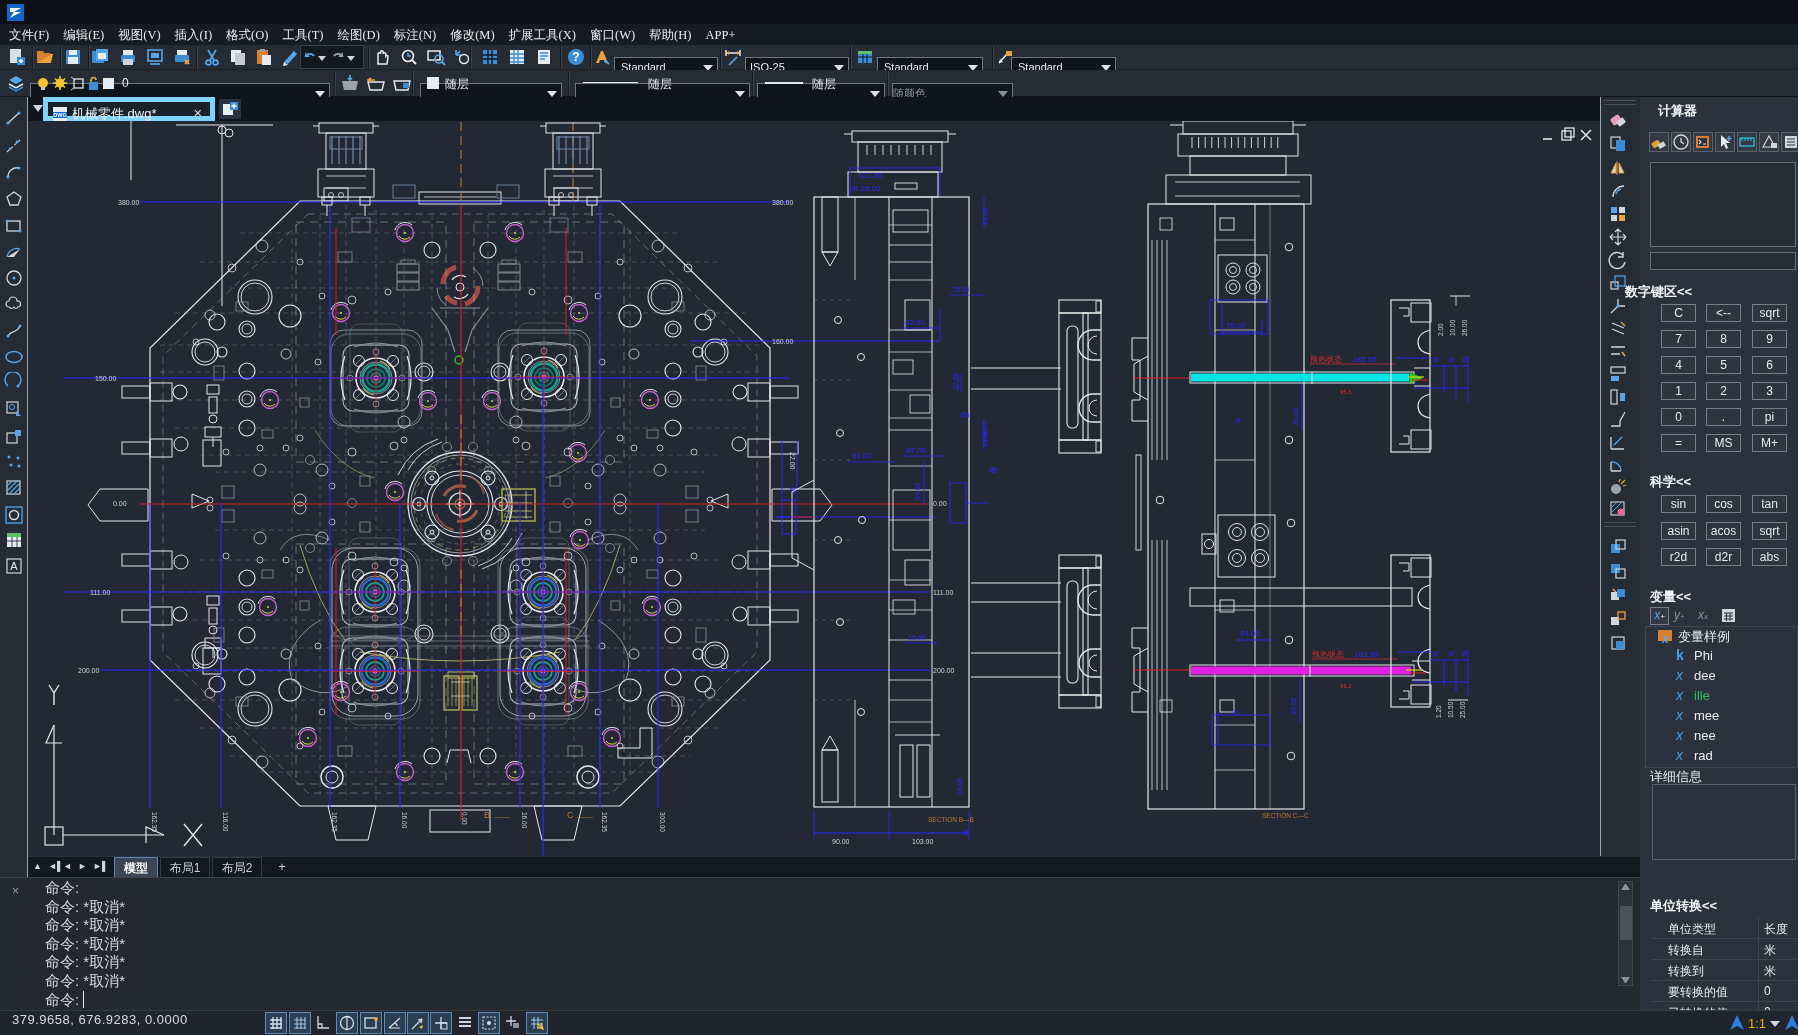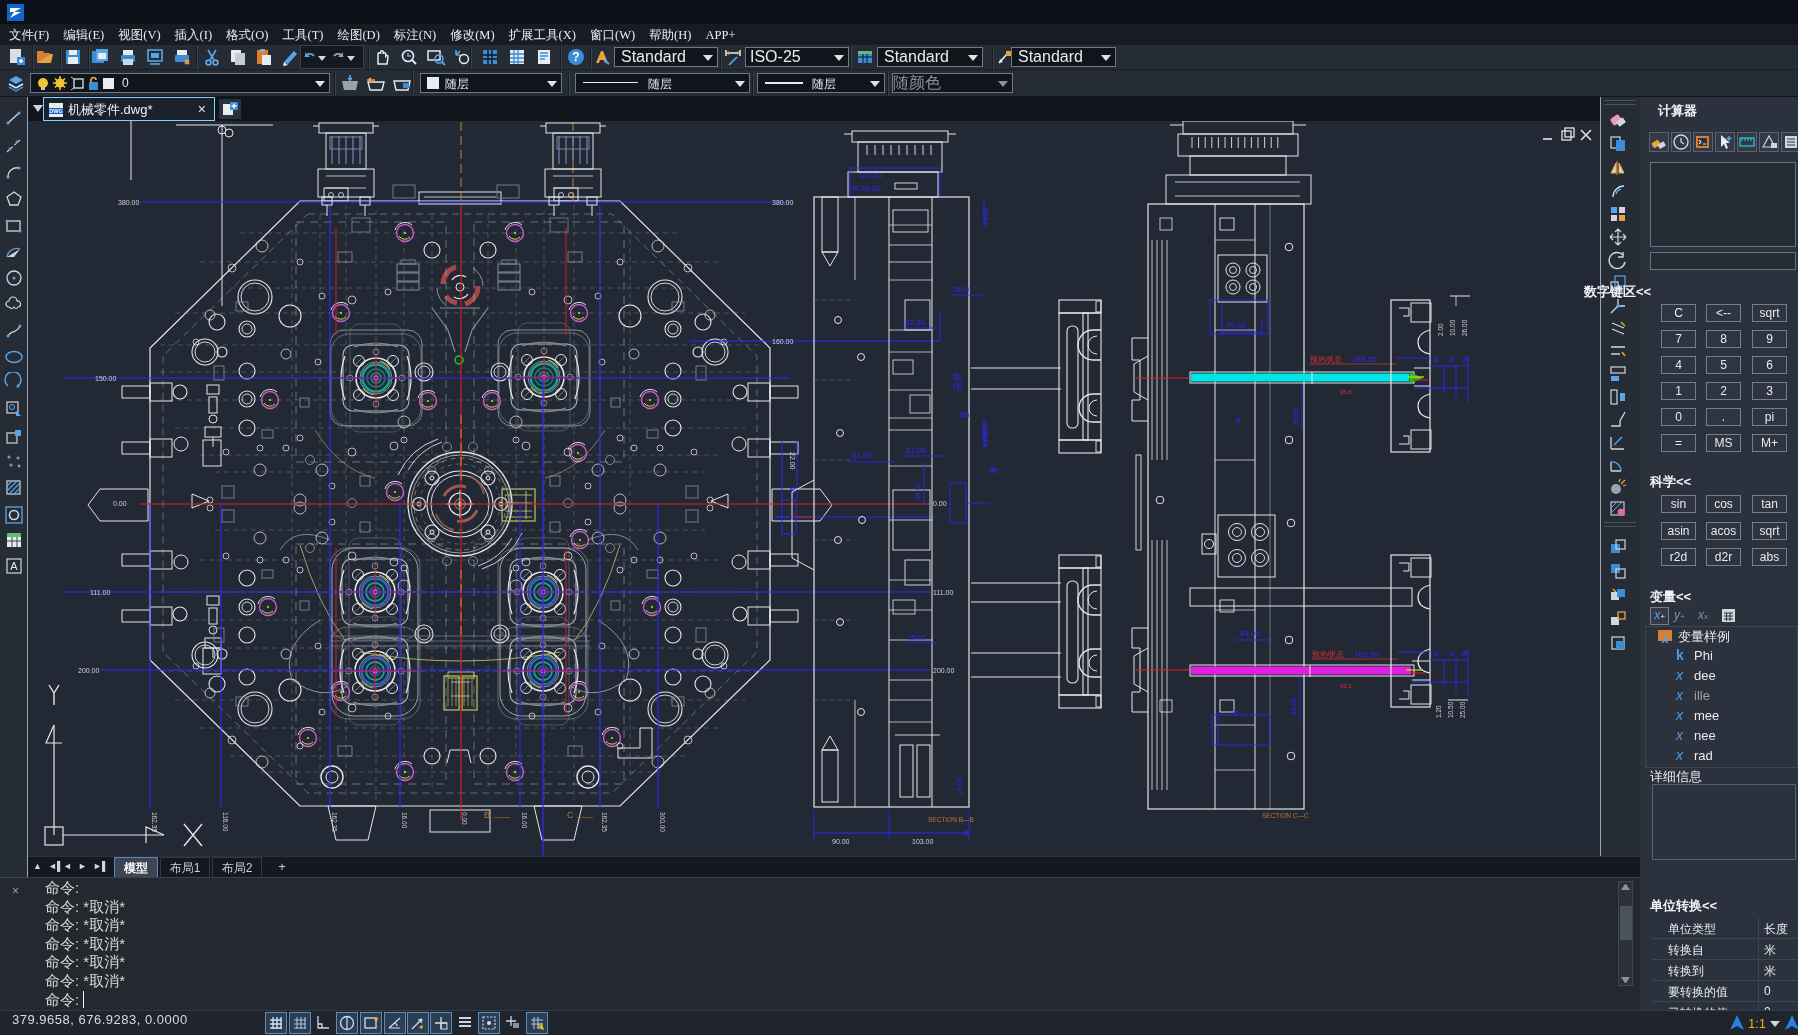--- a/index.html
+++ b/index.html
@@ -3,21 +3,21 @@
 *{margin:0;padding:0;box-sizing:border-box;font-family:'Liberation Sans',sans-serif;}
 html,body{width:1798px;height:1035px;overflow:hidden;background:#20252d;}
 .abs{position:absolute;}
 #titlebar{left:0;top:0;width:1798px;height:24px;background:#0c1016;color:#dfe3e8;font-size:13px;line-height:24px;}
 #menubar{left:0;top:24px;width:1798px;height:21px;background:#171c23;color:#e8ecf0;font-size:13px;line-height:21px;}
 .menuitem{display:inline-block;padding:0 7px;font-size:12.5px;font-family:Liberation Serif, serif;}
 #tb1{left:0;top:45px;width:1798px;height:25px;background:#262c36;border-bottom:1px solid #1a1f26;}
 #tb2{left:0;top:70px;width:1798px;height:27px;background:#262c36;border-bottom:1px solid #12161c;}
 .ticon{position:absolute;width:20px;height:20px;}
 .sep{position:absolute;width:2px;background:#171b22;border-right:1px solid #3a424e;}
-.combo{position:absolute;height:20px;background:#10151c;border:1px solid #707784;color:#e8ecf0;font-size:16px;line-height:18px;}
+.combo{position:absolute;height:20px;background:#10151c;border:1px solid #707784;color:#e8ecf0;font-size:11px;line-height:18px;margin-top:10px;}
 .combo .arr{position:absolute;right:4px;top:7px;width:0;height:0;border-left:5px solid transparent;border-right:5px solid transparent;border-top:6px solid #dfe3e8;}
 #leftstrip{left:0;top:97px;width:28px;height:780px;background:#262c36;border-right:1px solid #9aa5b2;}
 #rightstrip{left:1600px;top:97px;width:40px;height:780px;background:#262c36;border-left:1px solid #9aa5b2;}
 #tabbar{left:28px;top:97px;width:1572px;height:24px;background:#10141b;}
 #canvas{left:28px;top:121px;width:1572px;height:735px;background:#222834;}
 #panel{left:1640px;top:97px;width:158px;height:915px;background:#2b323d;color:#e6eaee;}
 #modeltabs{left:28px;top:856px;width:1612px;height:21px;background:#14181f;border-top:1px solid #2a313c;}
 #cmdarea{left:0;top:877px;width:1640px;height:133px;background:#24282f;border-top:1px solid #3a424e;color:#d6dade;font-size:15px;}
 #statusbar{left:0;top:1010px;width:1798px;height:25px;background:#20252d;border-top:1px solid #343b46;color:#d6dade;font-size:13px;}
 .pbtn{position:absolute;background:#2e3541;border:1px solid #767e8a;color:#e8ecf0;font-size:12px;text-align:center;line-height:16px;height:18px;width:35px;}
@@ -295,21 +295,21 @@
       <rect x="3" y="3" width="14" height="14" fill="#e6ecf2"></rect>
       <rect x="3" y="3" width="14" height="4" fill="#5dc06a"></rect>
       <path d="M3 11 h14 M8 7 v10 M13 7 v10" stroke="#3a424e"></path>
     </svg></div>
 <div class="abs" style="left:4px;top:556px;width:20px;height:20px"><svg width="20" height="20" viewBox="0 0 20 20">
       <rect x="3" y="3" width="14" height="14" fill="none" stroke="#cfd6dd" stroke-width="1.2"></rect>
       <text x="10" y="14" font-size="11" fill="#e6ecf2" text-anchor="middle">A</text>
     </svg></div>
 <div id="tabbar" class="abs">
     <div class="abs" style="left:2px;top:5px;border-left:5px solid transparent;border-right:5px solid transparent;border-top:7px solid #cfd6dd;margin-left:3px;margin-top:3px"></div>
-    <div class="abs" style="left:15px;top:0;width:172px;height:24px;background:#1b212b;border:1px solid #7dd3fc;color:#eef1f4;font-size:13px;line-height:23px"><svg style="position:absolute;left:4px;top:4px" width="16" height="16" viewBox="0 0 16 16">
+    <div class="abs" style="left:15px;top:0;width:172px;height:24px;background:#1b212b;border:5px solid #7dd3fc;color:#eef1f4;font-size:13px;line-height:23px"><svg style="position:absolute;left:4px;top:4px" width="16" height="16" viewBox="0 0 16 16">
         <rect x="1" y="1" width="14" height="14" fill="#e8edf2"></rect>
         <rect x="1" y="6" width="14" height="6" fill="#1266c8"></rect>
         <text x="8" y="11" font-size="5.5" fill="#fff" text-anchor="middle" font-weight="bold">DWG</text>
       </svg><span style="margin-left:24px">机械零件.dwg*</span><span style="position:absolute;right:8px;top:0;color:#dfe3e8;font-size:14px">×</span></div>
     <div class="abs" style="left:191px;top:2px;width:22px;height:20px;background:#2a3140"><svg width="22" height="20" viewBox="0 0 22 20">
         <rect x="4" y="5" width="10" height="11" fill="#e8edf2"></rect>
         <rect x="11" y="3" width="8" height="8" fill="#3d8dd4"></rect>
         <path d="M15 4.5 v5 M12.5 7 h5" stroke="#fff" stroke-width="1.4"></path>
       </svg></div>
   </div>
@@ -1444,21 +1444,21 @@
 <div class="abs" style="left:1759px;top:132px;width:20px;height:20px;background:#333a46;border:1px solid #5a626e"><svg width="18" height="18" viewBox="0 0 18 18">
       <path d="M3 14 L9 3 L15 14 Z" fill="none" stroke="#cfd6dd" stroke-width="1.2"></path>
       <rect x="11" y="10" width="6" height="5" fill="#cfd6dd"></rect>
     </svg></div>
 <div class="abs" style="left:1781px;top:132px;width:20px;height:20px;background:#333a46;border:1px solid #5a626e"><svg width="18" height="18" viewBox="0 0 18 18">
       <rect x="3" y="3" width="12" height="12" fill="#cfd6dd"></rect>
       <path d="M5 6 h8 M5 9 h8 M5 12 h8" stroke="#2b323d"></path>
     </svg></div>
 <div class="abs" style="left:1650px;top:162px;width:146px;height:85px;background:#262c36;border:1px solid #6a717c"></div>
 <div class="abs" style="left:1650px;top:252px;width:146px;height:18px;background:#262c36;border:1px solid #6a717c"></div>
-<div class="phead" style="left:1584px;top:283px">数字键区&lt;&lt;</div>
+<div class="phead" style="left:1625px;top:283px">数字键区&lt;&lt;</div>
 <div class="pbtn" style="left:1661px;top:304px">C</div>
 <div class="pbtn" style="left:1706px;top:304px">&lt;--</div>
 <div class="pbtn" style="left:1752px;top:304px">sqrt</div>
 <div class="pbtn" style="left:1661px;top:330px">7</div>
 <div class="pbtn" style="left:1706px;top:330px">8</div>
 <div class="pbtn" style="left:1752px;top:330px">9</div>
 <div class="pbtn" style="left:1661px;top:356px">4</div>
 <div class="pbtn" style="left:1706px;top:356px">5</div>
 <div class="pbtn" style="left:1752px;top:356px">6</div>
 <div class="pbtn" style="left:1661px;top:382px">1</div>
@@ -1490,21 +1490,21 @@
     </svg></div>
 <div class="abs" style="left:1645px;top:626px;width:153px;height:142px;border:1px solid #3e4652"></div>
 <div class="abs" style="left:1658px;top:630px;width:14px;height:11px;background:#d98030"></div>
 <div class="abs" style="left:1662px;top:632px;color:#58a6e8;font-style:italic;font-size:12px;font-weight:bold">x</div>
 <div class="abs" style="left:1678px;top:628px;color:#e8ecf0;font-size:13px">变量样例</div>
 <div class="abs" style="left:1676px;top:647px;color:#4a9ae8;font-size:14px;font-weight:bold">k</div>
 <div class="abs" style="left:1694px;top:648px;color:#e8ecf0;font-size:13px">Phi</div>
 <div class="abs" style="left:1676px;top:667px;color:#4a9ae8;font-size:14px;font-style:italic">x</div>
 <div class="abs" style="left:1694px;top:668px;color:#e8ecf0;font-size:13px">dee</div>
 <div class="abs" style="left:1676px;top:687px;color:#4a9ae8;font-size:14px;font-style:italic">x</div>
-<div class="abs" style="left:1694px;top:688px;color:#a3a3a3;font-size:13px">ille</div>
+<div class="abs" style="left:1694px;top:688px;color:#22c55e;font-size:13px">ille</div>
 <div class="abs" style="left:1676px;top:707px;color:#4a9ae8;font-size:14px;font-style:italic">x</div>
 <div class="abs" style="left:1694px;top:708px;color:#e8ecf0;font-size:13px">mee</div>
 <div class="abs" style="left:1676px;top:727px;color:#4a9ae8;font-size:14px;font-style:italic">x</div>
 <div class="abs" style="left:1694px;top:728px;color:#e8ecf0;font-size:13px">nee</div>
 <div class="abs" style="left:1676px;top:747px;color:#4a9ae8;font-size:14px;font-style:italic">x</div>
 <div class="abs" style="left:1694px;top:748px;color:#e8ecf0;font-size:13px">rad</div>
 <div class="abs" style="left:1650px;top:768px;color:#e8ecf0;font-size:13px">详细信息</div>
 <div class="abs" style="left:1652px;top:784px;width:144px;height:76px;border:1px solid #5a626e"></div>
 <div class="phead" style="left:1650px;top:897px">单位转换&lt;&lt;</div>
 <div class="abs" style="left:1652px;top:918px;width:146px;height:21px;border-bottom:1px solid #3e4652"></div>

